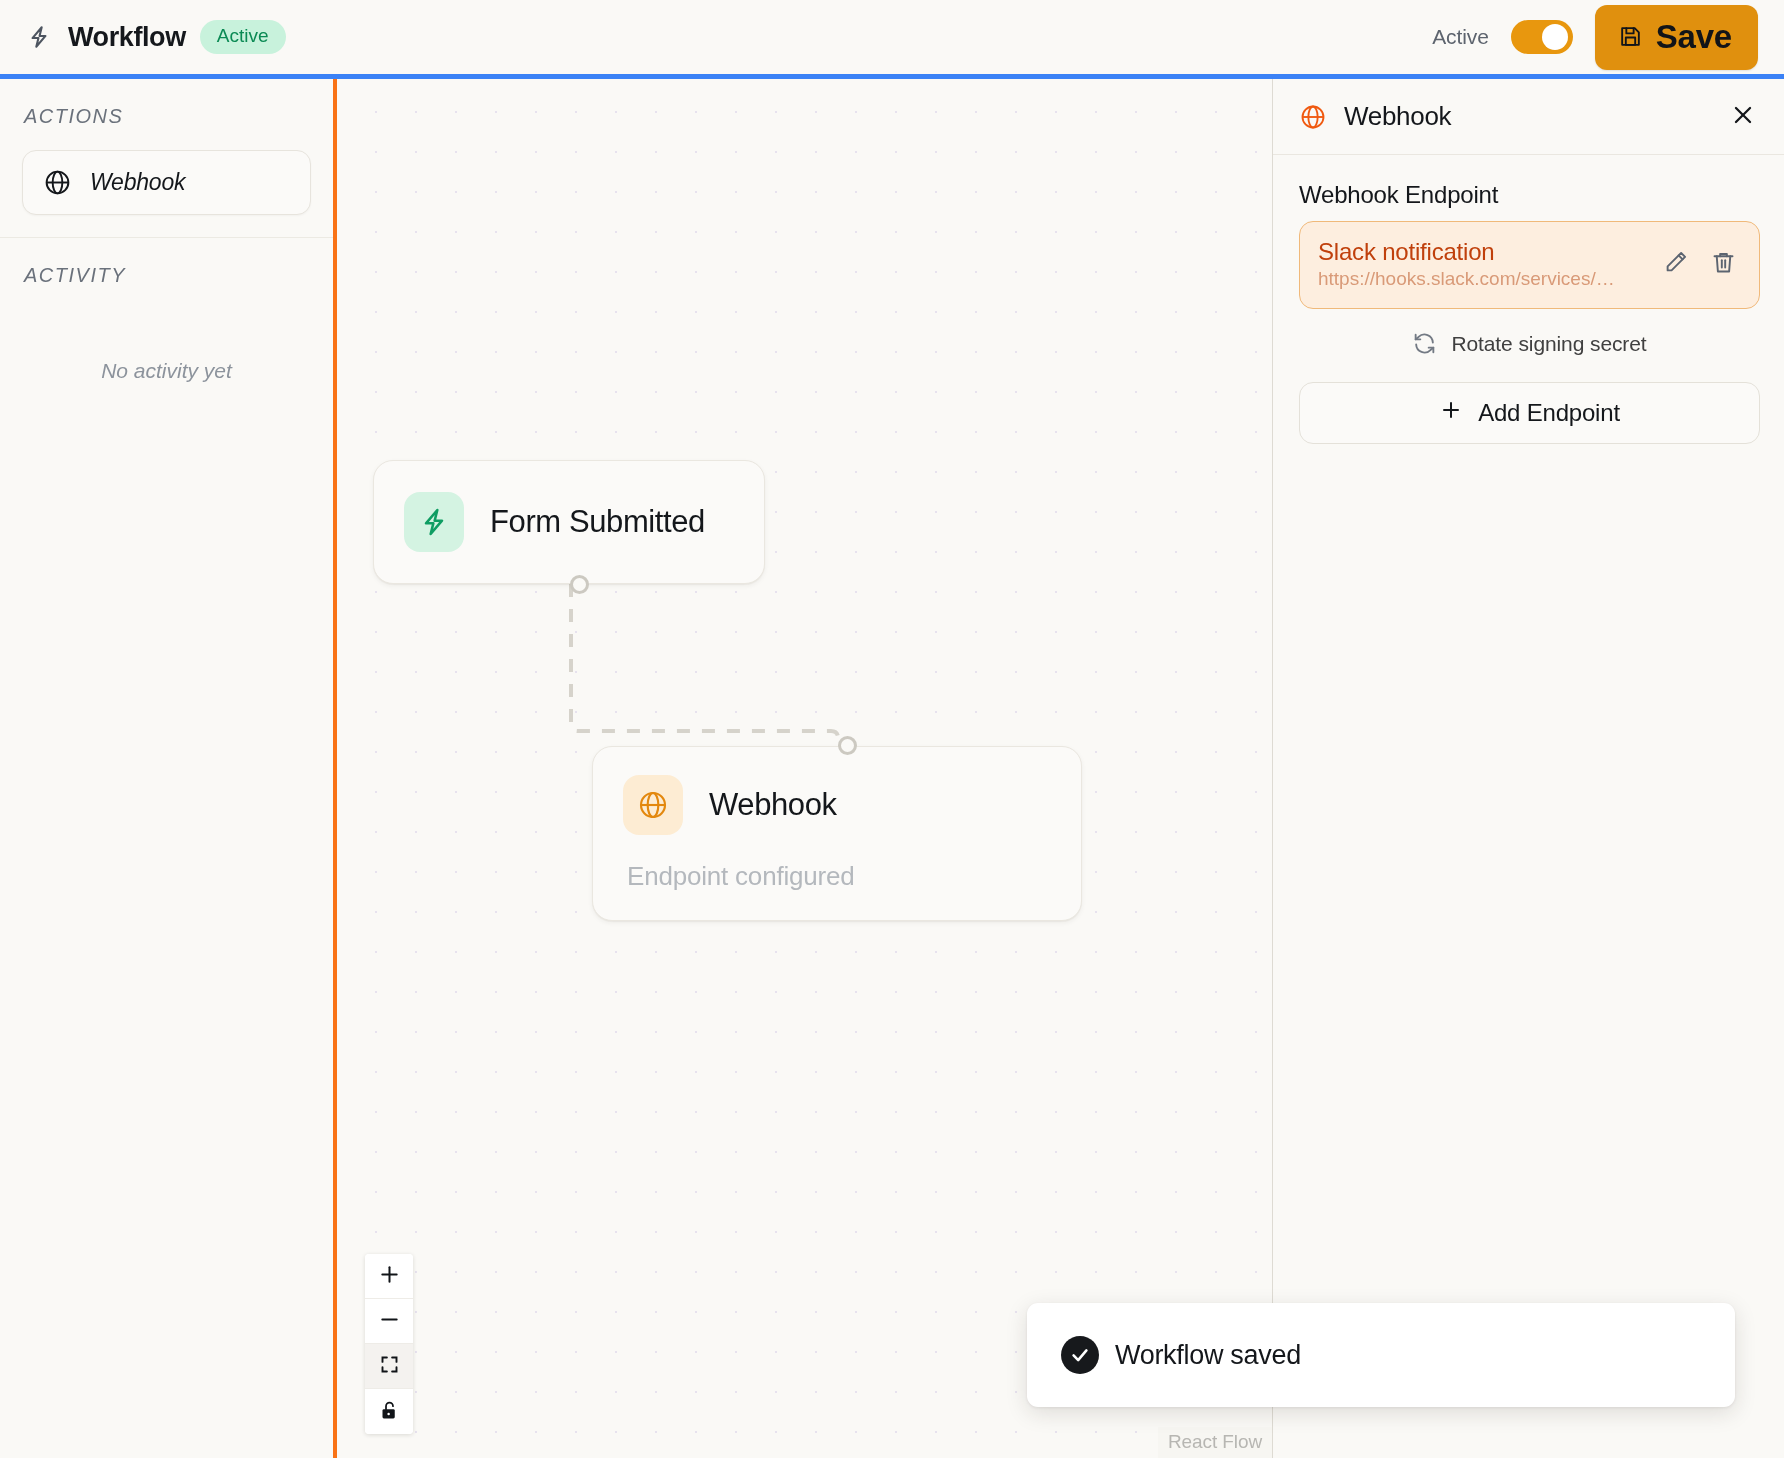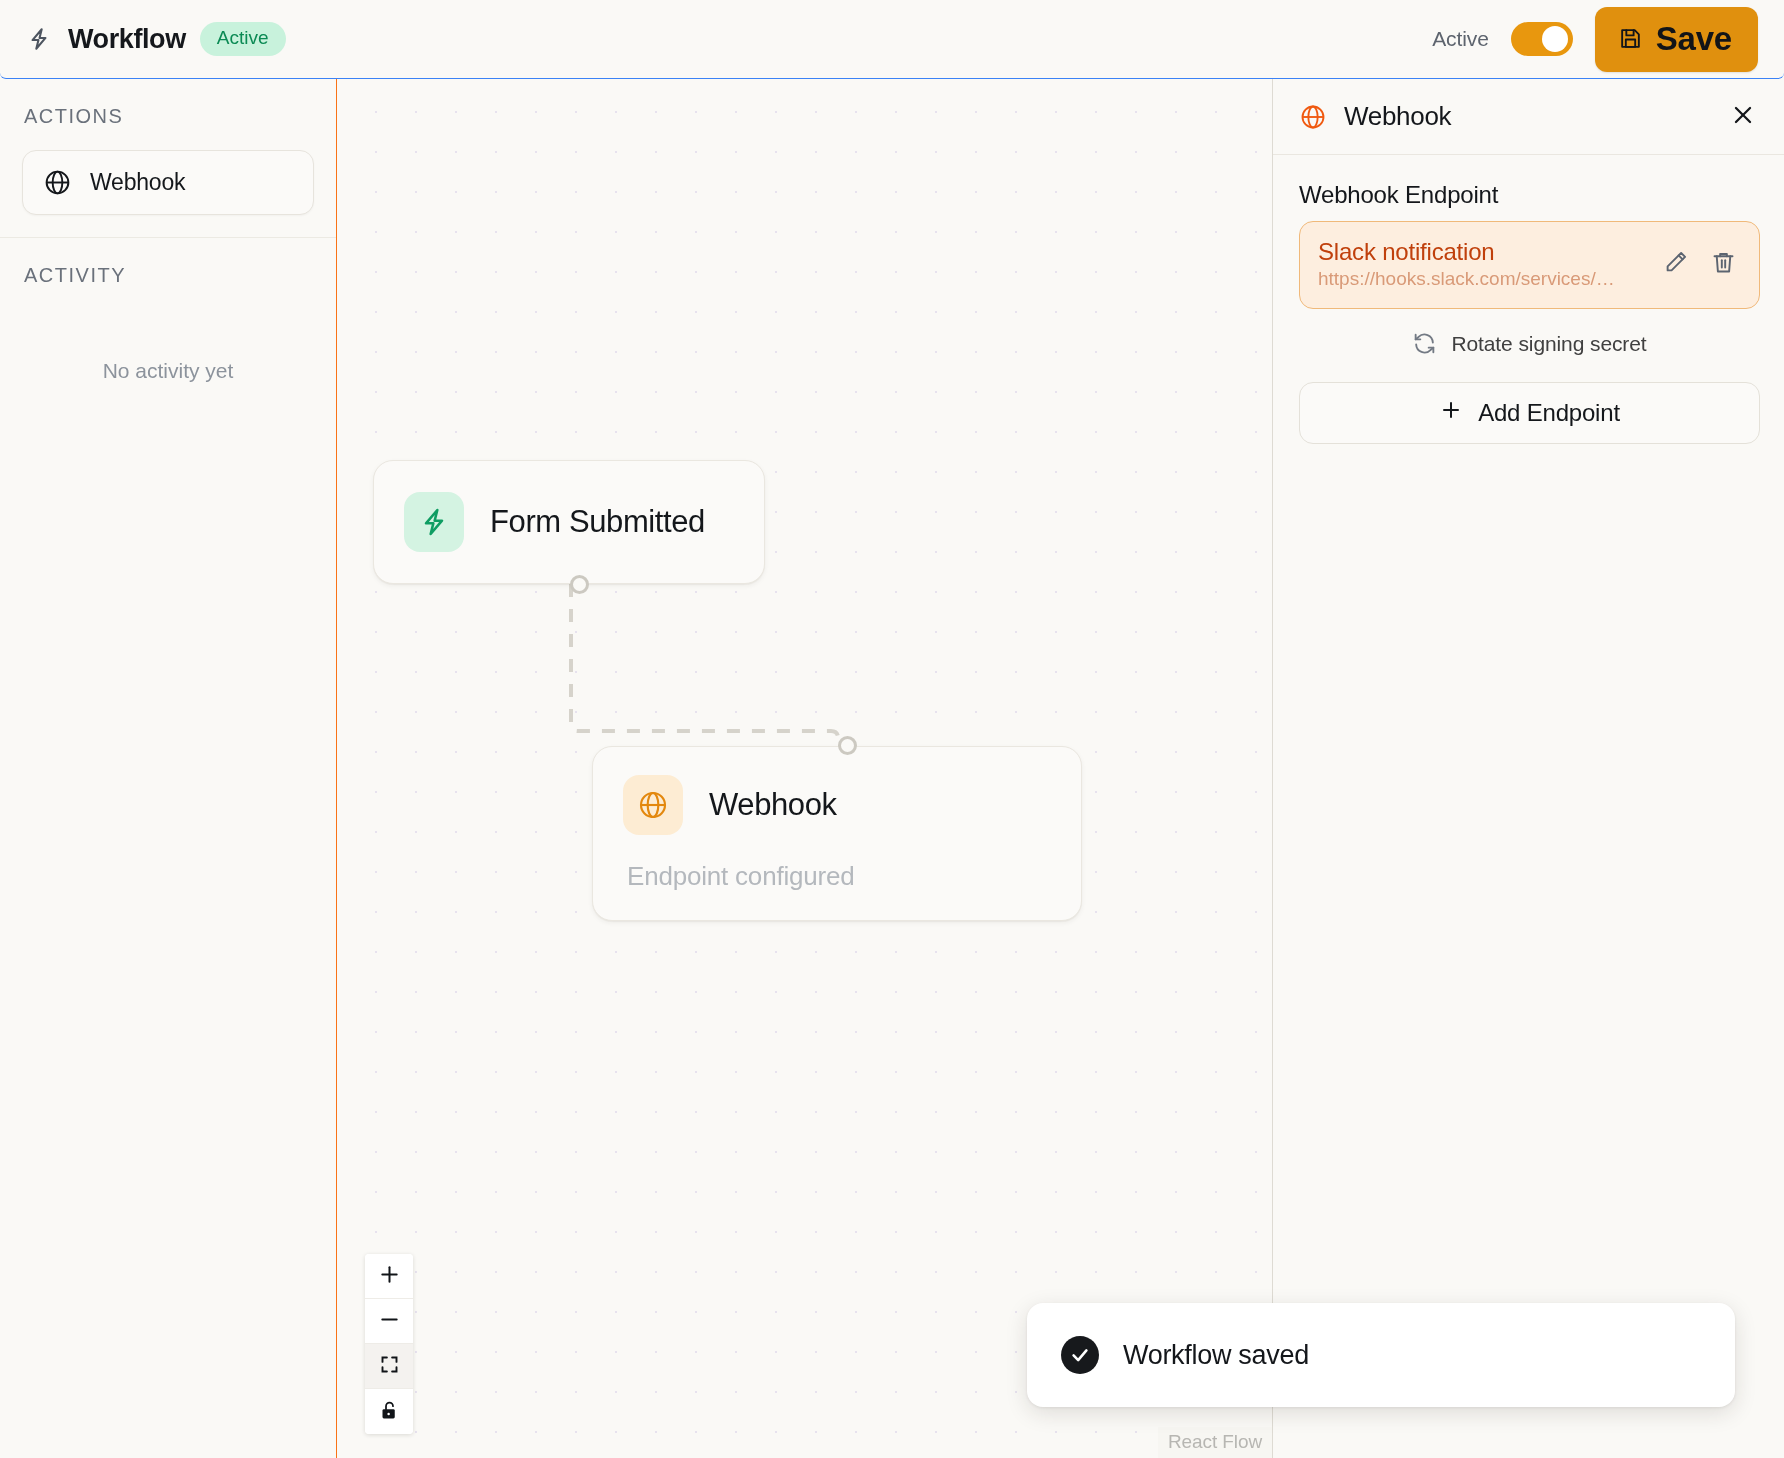--- a/index.html
+++ b/index.html
@@ -22,28 +22,27 @@
     flex-direction: column;
     background: #faf9f6;
     position: relative;
   }
 
   
   .topbar {
     height: 79px;
     min-height: 79px;
     background: #faf9f6;
-    border-bottom: 1px solid #3b82f6;
+    border-bottom: 5px solid #3b82f6;
     display: flex;
     align-items: center;
     justify-content: space-between;
     padding: 0 26px 0 24px;
     position: relative;
     z-index: 30;
-    border-radius: 6px;
   }
   .topbar-left {
     display: flex;
     align-items: center;
     gap: 14px;
   }
   .bolt-icon {
     width: 30px; height: 30px;
     display: flex; align-items: center; justify-content: center;
     color: #4d5560;
@@ -114,25 +113,26 @@
     display: flex;
     min-height: 0;
     position: relative;
   }
 
   
   .sidebar {
     width: 337px;
     min-width: 337px;
     background: #faf9f6;
-    border-right: 1px solid #f97316;
+    border-right: 4px solid #f97316;
     display: flex;
     flex-direction: column;
     position: relative;
     z-index: 20;
+    font-style: italic;
   }
   .side-section {
     padding: 26px 22px 22px;
   }
   .side-section.actions { border-bottom: 1px solid #eceae3; }
   .side-heading {
     font-size: 20px;
     letter-spacing: 1.5px;
     color: #6a717b;
     font-weight: 400;
@@ -391,25 +391,25 @@
   }
 
   
   .toast {
     position: absolute;
     left: 1027px;
     top: 1303px;
     width: 708px;
     height: 104px;
     background: #ffffff;
-    border-radius: 16px;
+    border-radius: 11px;
     box-shadow: 0 6px 22px rgba(35,30,20,0.13), 0 1px 3px rgba(35,30,20,0.08);
     display: flex;
     align-items: center;
-    gap: 24px;
+    gap: 16px;
     padding: 16px 34px;
     z-index: 50;
   }
   .toast-icon {
     width: 38px; height: 38px;
     border-radius: 50%;
     background: #17191c;
     display: flex; align-items: center; justify-content: center;
     flex: none;
   }

